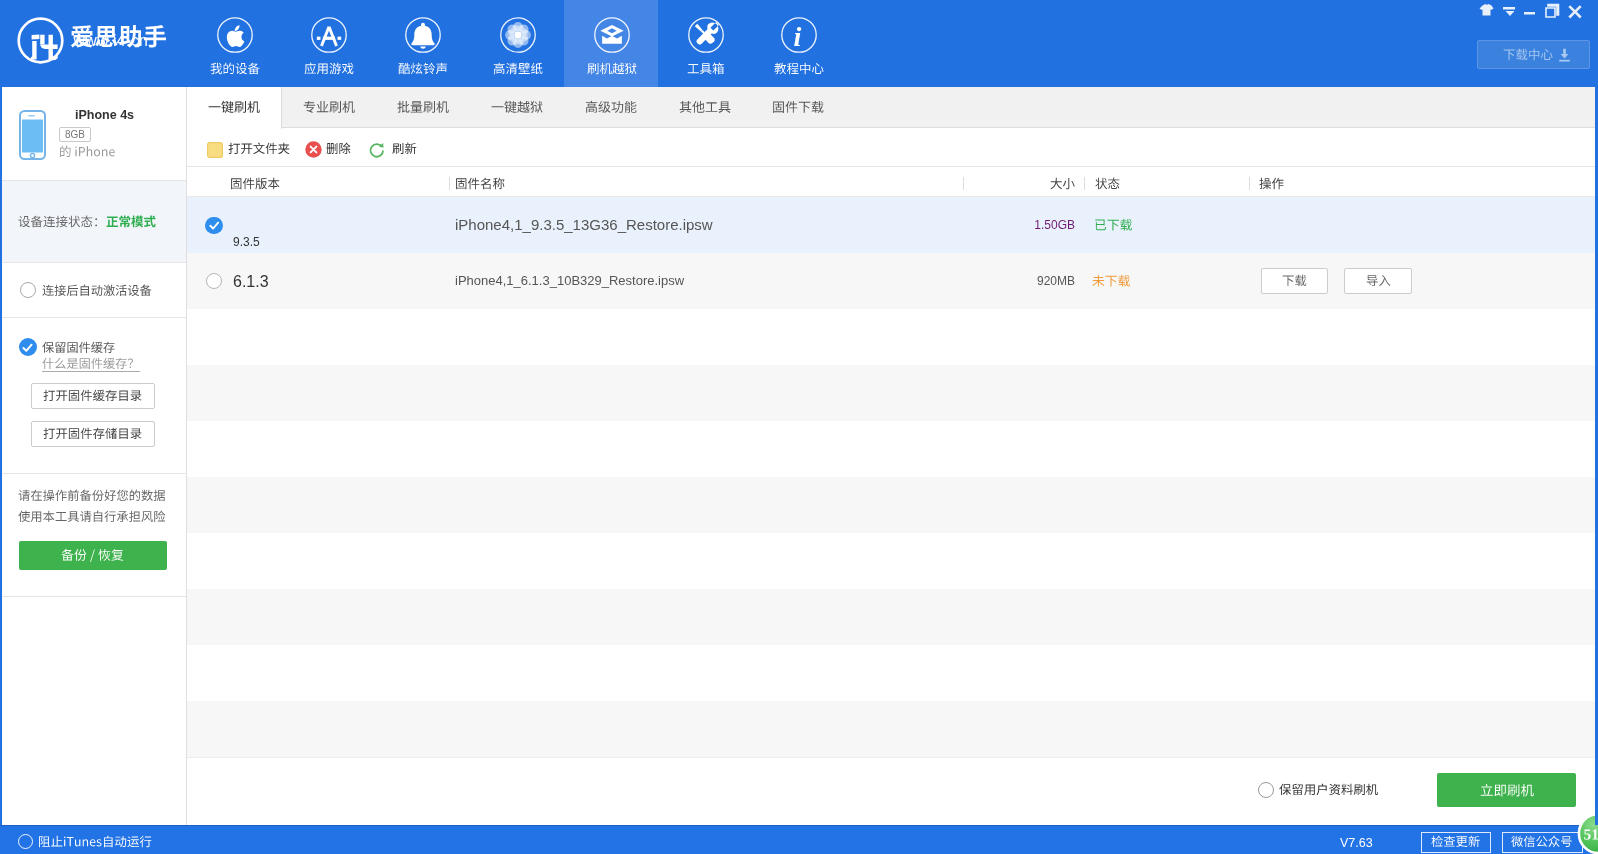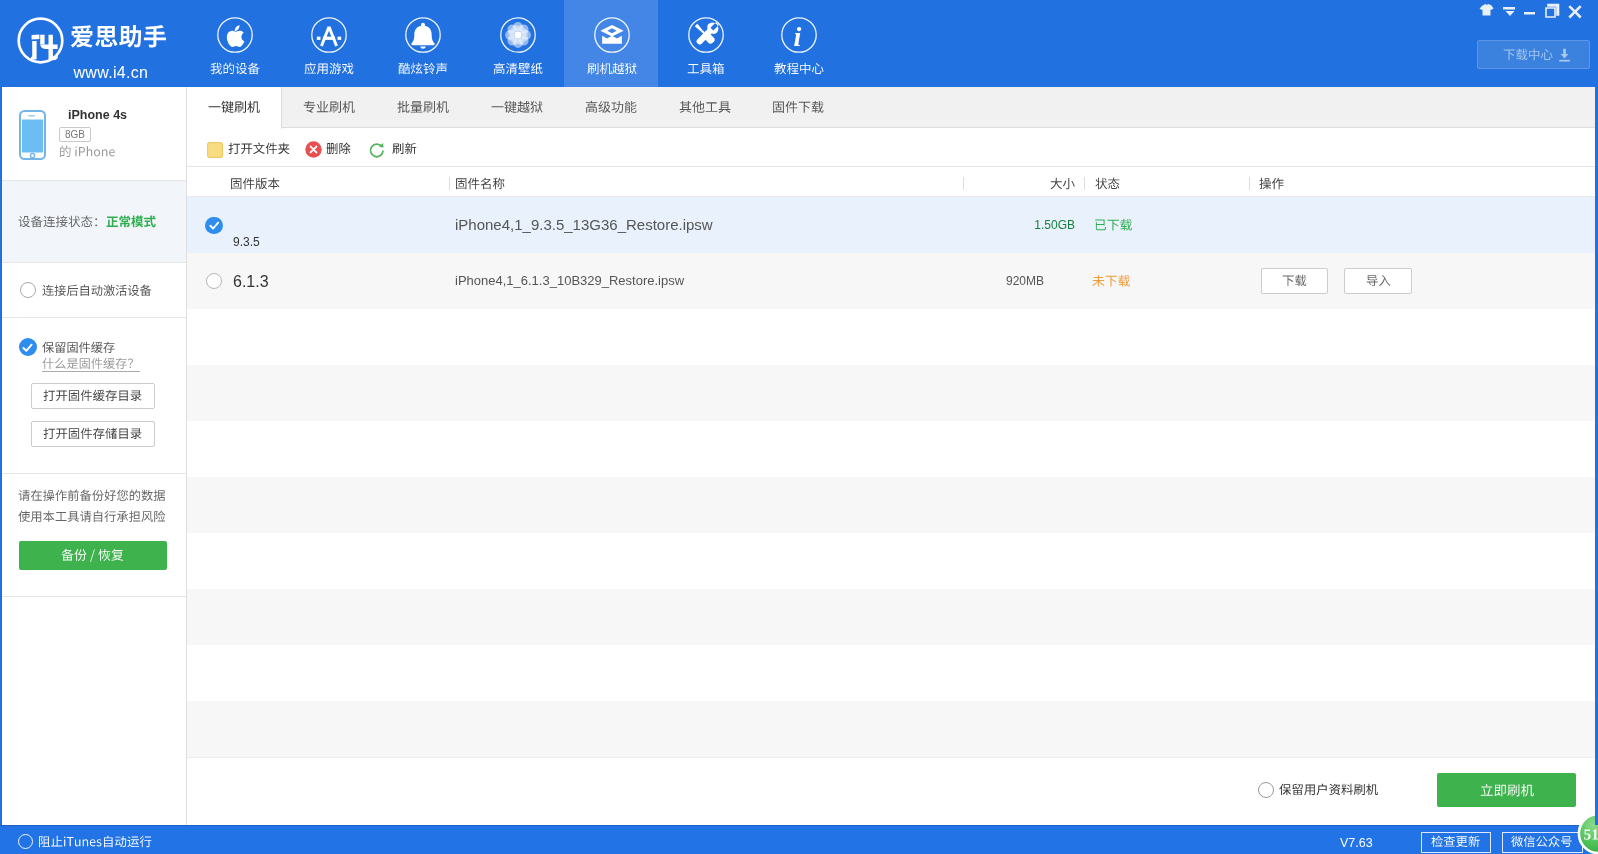--- a/index.html
+++ b/index.html
@@ -15,21 +15,21 @@
 <path d="M15.2 23.9 L19.6 23.9 L19.6 42.2 L13.7 43.1 Q13.0 40.5 15.2 39.3 z"></path>
 <path d="M23.2 17.7 L27.6 17.7 L27.6 27.4 L23.2 27.4 z"></path>
 <path d="M23.2 26.6 Q23.2 31.9 28.3 31.9 L40.6 31.9 L40.6 27.5 L23.2 27.5 z"></path>
 <path d="M31.5 17.7 L35.9 17.7 L35.9 43.1 Q33.5 44.0 31.5 43.1 z"></path>
 <path d="M35.9 43.1 L35.9 39.4 L40.7 38.1 L40.7 41.3 Q38.3 43.6 35.9 43.1 z"></path>
 </g>
 </svg>
 <svg style="position:absolute;left:69.5px;top:20.1px;" width="99.2" height="33.6" viewBox="0 -25.4 99.2 33.6">
     <path fill="#fff" d="M20.3 -20.1C15.6 -19.4 8.4 -19 2.3 -18.8C2.6 -18.3 2.9 -17.3 2.9 -16.6L6.5 -16.7L5 -16.1C5.2 -15.6 5.5 -15 5.7 -14.4H1.6V-9.9H3.7V-7.9H7C5.9 -4.4 3.9 -1.8 0.8 -0.2C1.3 0.3 2.3 1.5 2.6 2C5 0.6 6.8 -1.4 8.1 -3.8C9 -2.9 9.9 -2.1 10.9 -1.4C9.4 -0.9 7.8 -0.6 6.1 -0.4C6.5 0.2 7.2 1.3 7.4 2C9.6 1.6 11.7 1 13.7 0.1C15.8 1 18.3 1.7 21.1 2C21.4 1.3 22.1 0.1 22.6 -0.5C20.4 -0.7 18.3 -1 16.4 -1.6C17.9 -2.7 19.1 -4.1 20 -5.7L18.4 -6.8L18 -6.7H9.4L9.7 -7.9H20.4V-9.9H22.4V-14.4H18.2L19.7 -16.7L17.4 -17.3C18.7 -17.4 19.9 -17.6 21 -17.8ZM10.5 -16.3 11.1 -14.4H8.1C7.9 -15.1 7.6 -16 7.2 -16.7C8.9 -16.8 10.5 -16.8 12.2 -16.9ZM13.7 -14.4C13.4 -15.1 13.1 -16.2 12.7 -17C14.2 -17.1 15.7 -17.2 17.1 -17.3C16.8 -16.4 16.2 -15.3 15.7 -14.4ZM7.8 -11.8 7.6 -10.3H4V-12H20V-10.3H10.3L10.5 -11.5ZM10.8 -4.3H16C15.3 -3.6 14.5 -3.1 13.6 -2.6C12.6 -3.1 11.6 -3.6 10.8 -4.3Z M31.1 -5.6V-1.7C31.1 0.9 31.9 1.7 35 1.7C35.7 1.7 38.4 1.7 39 1.7C41.6 1.7 42.4 0.8 42.7 -2.6C42 -2.8 40.7 -3.2 40.1 -3.7C40 -1.2 39.8 -0.9 38.8 -0.9C38.1 -0.9 35.9 -0.9 35.4 -0.9C34.2 -0.9 34 -1 34 -1.7V-5.6ZM41.8 -5.3C43.1 -3.5 44.3 -1 44.7 0.6L47.5 -0.6C47.1 -2.3 45.7 -4.6 44.4 -6.4ZM27.7 -6.2C27.2 -4.3 26.3 -2.1 25.2 -0.7L27.8 0.8C28.9 -0.8 29.7 -3.3 30.3 -5.3ZM27.6 -19.4V-7.9H35.1L33.4 -6.4C35.2 -5.4 37.2 -4 38.1 -2.9L40.2 -4.9C39.2 -5.9 37.4 -7.1 35.7 -7.9H44.8V-19.4ZM30.3 -12.5H34.8V-10.4H30.3ZM37.6 -12.5H42V-10.4H37.6ZM30.3 -16.9H34.8V-14.9H30.3ZM37.6 -16.9H42V-14.9H37.6Z M49.2 -3.1 49.7 -0.2 60.3 -2.8C59.5 -1.7 58.6 -0.8 57.4 -0C58.1 0.5 59 1.5 59.4 2.2C64.1 -1.1 65.4 -6.1 65.7 -12.5H68.3C68.1 -4.8 67.9 -1.8 67.4 -1.1C67.2 -0.8 66.9 -0.7 66.5 -0.7C66 -0.7 64.9 -0.7 63.7 -0.8C64.2 -0 64.6 1.2 64.6 1.9C65.8 2 67.1 2 67.9 1.9C68.7 1.7 69.3 1.5 69.9 0.6C70.7 -0.5 70.9 -4 71.1 -13.9C71.1 -14.3 71.1 -15.2 71.1 -15.2H65.9C65.9 -16.9 65.9 -18.6 65.9 -20.4H63.1L63 -15.2H59.9V-12.5H63C62.7 -8.8 62.2 -5.6 60.5 -3.1L60.3 -5.4L59.3 -5.2V-19.4H50.9V-3.5ZM53.4 -4V-6.9H56.6V-4.6ZM53.4 -11.9H56.6V-9.4H53.4ZM53.4 -14.4V-16.8H56.6V-14.4Z M73.9 -8V-5.2H83.4V-1.3C83.4 -0.9 83.2 -0.7 82.7 -0.7C82.1 -0.7 80.1 -0.7 78.3 -0.7C78.8 0 79.3 1.3 79.5 2.1C81.9 2.1 83.7 2.1 84.9 1.6C86 1.2 86.4 0.4 86.4 -1.3V-5.2H96V-8H86.4V-10.9H94.5V-13.6H86.4V-16.8C89.1 -17.1 91.6 -17.5 93.8 -18L91.7 -20.4C87.7 -19.4 81.1 -18.8 75.3 -18.5C75.6 -17.9 75.9 -16.7 76 -16C78.4 -16.1 80.9 -16.2 83.4 -16.4V-13.6H75.6V-10.9H83.4V-8Z"></path>
   </svg>
-<div class="abs" style="left:73.5px;top:64px;font-size:16px;color:#fff;letter-spacing:.3px">www.i4.cn</div>
+<div class="abs" style="left:73.5px;top:32px;font-size:16px;color:#fff;letter-spacing:.3px">www.i4.cn</div>
 <svg class="i" style="left:217.0px;top:17px" width="36" height="36" viewBox="0 0 32 32">
     <circle cx="16" cy="16" r="15.3" fill="none" stroke="#fff" stroke-opacity=".92" stroke-width="1.15"></circle>
     <path fill="#fff" d="M17.3 9.2c1-1.2 1.7-2.8 1.5-4.4-1.4.1-3 1-4 2.1-.9 1-1.7 2.7-1.5 4.2 1.6.2 3-.7 4-1.9z M20.9 17.9c0-3 2.5-4.5 2.6-4.6-1.4-2.1-3.6-2.4-4.4-2.4-1.9-.2-3.6 1.1-4.6 1.1-1 0-2.4-1.1-4-1-2 0-3.9 1.2-5 3-2.1 3.7-.5 9.2 1.5 12.2 1 1.5 2.2 3.1 3.8 3 1.5-.1 2.1-1 4-1s2.4 1 4 1c1.7 0 2.7-1.5 3.7-3 1.2-1.7 1.7-3.4 1.7-3.5-.1 0-3.3-1.3-3.3-4.8z" transform="translate(5.2,3.6) scale(0.79)"></path>
   </svg>
 <svg style="position:absolute;left:210.0px;top:60.2px;" width="52.0" height="17.5" viewBox="0 -13.2 52.0 17.5">
     <path fill="#fff" d="M8.8 -9.7C9.5 -9 10.4 -8.1 10.8 -7.5L11.5 -8.1C11.1 -8.7 10.2 -9.6 9.5 -10.2ZM10.4 -5.3C10 -4.5 9.4 -3.8 8.8 -3C8.5 -3.9 8.4 -4.9 8.2 -5.9H11.8V-6.8H8.1C8 -7.9 8 -9.1 8 -10.4H7C7 -9.2 7.1 -8 7.2 -6.8H4.3V-9C5.1 -9.2 5.8 -9.3 6.4 -9.6L5.8 -10.4C4.5 -9.9 2.5 -9.5 0.8 -9.2C0.9 -9 1 -8.7 1.1 -8.4C1.8 -8.5 2.6 -8.7 3.4 -8.8V-6.8H0.7V-5.9H3.4V-3.7L0.5 -3.1L0.8 -2.2L3.4 -2.8V-0.2C3.4 0 3.3 0.1 3.1 0.1C2.9 0.1 2.1 0.1 1.3 0.1C1.5 0.3 1.6 0.8 1.7 1C2.7 1 3.4 1 3.8 0.8C4.2 0.7 4.3 0.4 4.3 -0.2V-3L6.6 -3.5L6.6 -4.4L4.3 -3.9V-5.9H7.3C7.4 -4.5 7.7 -3.3 8 -2.2C7.1 -1.4 6.1 -0.7 5 -0.2C5.2 -0 5.5 0.3 5.6 0.5C6.6 0 7.5 -0.6 8.3 -1.3C8.8 0.2 9.6 1 10.6 1C11.6 1 11.9 0.4 12.1 -1.7C11.8 -1.7 11.5 -2 11.3 -2.2C11.2 -0.6 11.1 0.1 10.7 0.1C10.1 0.1 9.5 -0.7 9.1 -2C9.9 -2.9 10.7 -3.9 11.2 -5Z M19.4 -5.3C20.1 -4.4 20.9 -3.1 21.3 -2.4L22.1 -2.9C21.7 -3.6 20.8 -4.8 20.1 -5.7ZM15.5 -10.5C15.4 -9.9 15.2 -9.1 15 -8.5H13.6V0.7H14.4V-0.3H17.9V-8.5H15.8C16.1 -9 16.3 -9.7 16.5 -10.4ZM14.4 -7.7H17.1V-5H14.4ZM14.4 -1.2V-4.2H17.1V-1.2ZM20 -10.6C19.6 -8.8 18.9 -7.1 18 -6C18.3 -5.9 18.6 -5.6 18.8 -5.5C19.2 -6.1 19.6 -6.8 20 -7.7H23.2C23.1 -2.7 22.9 -0.7 22.5 -0.3C22.3 -0.1 22.2 -0.1 21.9 -0.1C21.6 -0.1 20.9 -0.1 20.1 -0.2C20.2 0.1 20.3 0.5 20.4 0.7C21.1 0.8 21.8 0.8 22.2 0.8C22.7 0.7 23 0.6 23.2 0.2C23.7 -0.4 23.9 -2.3 24.1 -8.1C24.1 -8.2 24.1 -8.5 24.1 -8.5H20.3C20.5 -9.1 20.7 -9.7 20.9 -10.4Z M26.5 -9.7C27.2 -9.1 28 -8.3 28.4 -7.7L29.1 -8.4C28.6 -8.9 27.8 -9.7 27.1 -10.3ZM25.5 -6.6V-5.7H27.3V-1.2C27.3 -0.6 26.9 -0.2 26.7 -0.1C26.9 0.1 27.1 0.5 27.2 0.8C27.4 0.5 27.7 0.2 29.9 -1.4C29.8 -1.6 29.7 -1.9 29.6 -2.2L28.2 -1.2V-6.6ZM31.1 -10.1V-8.7C31.1 -7.7 30.9 -6.7 29.2 -6C29.4 -5.8 29.7 -5.4 29.8 -5.2C31.6 -6.1 32 -7.5 32 -8.6V-9.2H34.2V-7.2C34.2 -6.2 34.4 -5.9 35.3 -5.9C35.4 -5.9 36 -5.9 36.2 -5.9C36.5 -5.9 36.7 -5.9 36.9 -5.9C36.9 -6.1 36.8 -6.5 36.8 -6.7C36.6 -6.7 36.4 -6.7 36.2 -6.7C36 -6.7 35.5 -6.7 35.4 -6.7C35.1 -6.7 35.1 -6.8 35.1 -7.2V-10.1ZM35.1 -4.1C34.6 -3.1 33.9 -2.3 33.1 -1.6C32.3 -2.3 31.6 -3.1 31.2 -4.1ZM29.8 -5V-4.1H30.4L30.3 -4C30.8 -2.9 31.5 -1.9 32.4 -1.1C31.4 -0.5 30.4 -0.1 29.3 0.2C29.4 0.4 29.6 0.8 29.7 1C30.9 0.7 32.1 0.2 33.1 -0.5C34 0.2 35.2 0.7 36.5 1C36.6 0.8 36.8 0.4 37 0.2C35.8 -0.1 34.8 -0.5 33.9 -1.1C34.9 -2 35.8 -3.2 36.3 -4.8L35.7 -5L35.5 -5Z M46.1 -8.6C45.5 -8 44.6 -7.4 43.7 -6.9C42.9 -7.4 42.1 -7.9 41.6 -8.5L41.8 -8.6ZM42.1 -10.5C41.5 -9.5 40.3 -8.2 38.5 -7.4C38.7 -7.2 39 -6.9 39.1 -6.7C39.8 -7 40.4 -7.4 41 -7.9C41.5 -7.4 42.1 -6.9 42.8 -6.5C41.2 -5.9 39.5 -5.4 37.9 -5.2C38 -5 38.2 -4.6 38.3 -4.3C40.1 -4.6 42 -5.1 43.7 -6C45.3 -5.2 47.1 -4.7 49.1 -4.5C49.2 -4.7 49.5 -5.1 49.7 -5.3C47.9 -5.5 46.2 -5.9 44.7 -6.5C45.9 -7.2 46.9 -8.1 47.6 -9.1L47 -9.5L46.8 -9.4H42.5C42.7 -9.7 42.9 -10 43.1 -10.3ZM40.6 -1.6H43.2V-0.2H40.6ZM40.6 -2.4V-3.6H43.2V-2.4ZM46.8 -1.6V-0.2H44.2V-1.6ZM46.8 -2.4H44.2V-3.6H46.8ZM39.6 -4.5V1H40.6V0.6H46.8V1H47.8V-4.5Z"></path>
   </svg>
 <svg class="i" style="left:311.0px;top:17px" width="36" height="36" viewBox="0 0 32 32">
     <circle cx="16" cy="16" r="15.3" fill="none" stroke="#fff" stroke-opacity=".92" stroke-width="1.15"></circle>
     <g stroke="#fff" stroke-width="2.6" fill="none">
@@ -122,21 +122,21 @@
       <path d="M2.5 14.5 h12 v2 h-12z"></path>
     </g>
   </svg>
 <div class="abs" style="left:0;top:87px;width:187px;height:739px;background:#fff;border-right:1px solid #DFDFDF"></div>
 <svg class="i" style="left:19px;top:110px" width="27" height="50" viewBox="0 0 27 50">
 <rect x="1" y="1" width="25" height="48" rx="4.5" fill="#fff" stroke="#74B4E8" stroke-width="2"></rect>
 <rect x="3" y="9.5" width="21" height="33" fill="#6CBDF4"></rect>
 <rect x="9" y="5" width="7" height="1.6" rx="0.8" fill="#9CCDF0"></rect>
 <circle cx="13.5" cy="45.6" r="2.1" fill="none" stroke="#74B4E8" stroke-width="1.4"></circle>
 </svg>
-<div class="abs" style="left:68px;top:108px;font-size:12.5px;font-weight:bold;color:#333">iPhone 4s</div>
+<div class="abs" style="left:75px;top:108px;font-size:12.5px;font-weight:bold;color:#333">iPhone 4s</div>
 <div class="abs" style="left:59px;top:127px;width:32px;height:15px;border:1px solid #C9C9C9;border-radius:2px;font-size:10px;color:#777;text-align:center;line-height:14px">8GB</div>
 <svg style="position:absolute;left:58.5px;top:143.2px;" width="58.4" height="17.5" viewBox="0 -13.2 58.4 17.5">
     <path fill="#999" d="M6.9 -5.3C7.6 -4.4 8.4 -3.1 8.8 -2.4L9.6 -2.9C9.2 -3.6 8.3 -4.8 7.6 -5.7ZM3 -10.5C2.9 -9.9 2.7 -9.1 2.5 -8.5H1.1V0.7H2V-0.3H5.4V-8.5H3.4C3.6 -9 3.8 -9.7 4 -10.4ZM2 -7.7H4.6V-5H2ZM2 -1.2V-4.2H4.6V-1.2ZM7.5 -10.6C7.1 -8.8 6.4 -7.1 5.5 -6C5.8 -5.9 6.2 -5.6 6.3 -5.5C6.8 -6.1 7.2 -6.8 7.5 -7.7H10.7C10.6 -2.7 10.4 -0.7 10 -0.3C9.8 -0.1 9.7 -0.1 9.4 -0.1C9.1 -0.1 8.4 -0.1 7.6 -0.2C7.7 0.1 7.8 0.5 7.9 0.7C8.6 0.8 9.3 0.8 9.7 0.8C10.2 0.7 10.5 0.6 10.7 0.2C11.2 -0.4 11.4 -2.3 11.6 -8.1C11.6 -8.2 11.6 -8.5 11.6 -8.5H7.8C8 -9.1 8.2 -9.7 8.4 -10.4Z M16.4 0H17.6V-6.8H16.4ZM17 -8.2C17.5 -8.2 17.8 -8.5 17.8 -9C17.8 -9.4 17.5 -9.7 17 -9.7C16.6 -9.7 16.3 -9.4 16.3 -9C16.3 -8.5 16.6 -8.2 17 -8.2Z M20 0H21.2V-3.7H22.7C24.7 -3.7 26 -4.5 26 -6.5C26 -8.5 24.7 -9.2 22.6 -9.2H20ZM21.2 -4.6V-8.2H22.5C24.1 -8.2 24.9 -7.8 24.9 -6.5C24.9 -5.2 24.1 -4.6 22.5 -4.6Z M27.8 0H29V-4.9C29.6 -5.6 30.1 -6 30.8 -6C31.7 -6 32.1 -5.4 32.1 -4.2V0H33.2V-4.3C33.2 -6 32.6 -7 31.2 -7C30.2 -7 29.5 -6.5 28.9 -5.8L29 -7.2V-10H27.8Z M38 0.2C39.7 0.2 41.2 -1.1 41.2 -3.4C41.2 -5.7 39.7 -7 38 -7C36.4 -7 34.9 -5.7 34.9 -3.4C34.9 -1.1 36.4 0.2 38 0.2ZM38 -0.8C36.9 -0.8 36.1 -1.8 36.1 -3.4C36.1 -5 36.9 -6 38 -6C39.2 -6 40 -5 40 -3.4C40 -1.8 39.2 -0.8 38 -0.8Z M43 0H44.1V-4.9C44.8 -5.6 45.3 -6 46 -6C46.9 -6 47.2 -5.4 47.2 -4.2V0H48.4V-4.3C48.4 -6 47.7 -7 46.3 -7C45.4 -7 44.7 -6.5 44 -5.8H44L43.9 -6.8H43Z M53.3 0.2C54.2 0.2 55 -0.1 55.6 -0.5L55.2 -1.3C54.6 -1 54.1 -0.8 53.5 -0.8C52.2 -0.8 51.3 -1.7 51.2 -3.1H55.8C55.8 -3.3 55.8 -3.5 55.8 -3.8C55.8 -5.7 54.9 -7 53.1 -7C51.6 -7 50.1 -5.6 50.1 -3.4C50.1 -1.2 51.5 0.2 53.3 0.2ZM51.2 -3.9C51.3 -5.3 52.2 -6.1 53.1 -6.1C54.2 -6.1 54.8 -5.3 54.8 -3.9Z"></path>
   </svg>
 <div class="abs" style="left:0;top:180px;width:186px;height:83px;background:#F2F6FA;border-top:1px solid #E6E6E6;border-bottom:1px solid #E6E6E6"></div>
 <svg style="position:absolute;left:18.0px;top:213.2px;" width="89.5" height="17.5" viewBox="0 -13.2 89.5 17.5">
     <path fill="#666" d="M1.5 -9.7C2.2 -9.1 3 -8.3 3.4 -7.7L4 -8.4C3.7 -8.9 2.8 -9.7 2.1 -10.3ZM0.5 -6.6V-5.7H2.3V-1.2C2.3 -0.6 1.9 -0.2 1.7 -0.1C1.9 0.1 2.1 0.5 2.2 0.8C2.4 0.5 2.7 0.2 4.9 -1.4C4.8 -1.6 4.7 -1.9 4.6 -2.2L3.2 -1.2V-6.6ZM6.1 -10.1V-8.7C6.1 -7.7 5.9 -6.7 4.2 -6C4.4 -5.8 4.7 -5.4 4.8 -5.2C6.6 -6.1 7 -7.5 7 -8.6V-9.2H9.2V-7.2C9.2 -6.2 9.4 -5.9 10.3 -5.9C10.4 -5.9 11 -5.9 11.2 -5.9C11.5 -5.9 11.7 -5.9 11.9 -5.9C11.9 -6.1 11.8 -6.5 11.8 -6.7C11.7 -6.7 11.4 -6.7 11.2 -6.7C11.1 -6.7 10.5 -6.7 10.4 -6.7C10.2 -6.7 10.1 -6.8 10.1 -7.2V-10.1ZM10.1 -4.1C9.6 -3.1 8.9 -2.3 8.1 -1.6C7.3 -2.3 6.6 -3.1 6.2 -4.1ZM4.8 -5V-4.1H5.5L5.3 -4C5.8 -2.9 6.5 -1.9 7.4 -1.1C6.4 -0.5 5.4 -0.1 4.3 0.2C4.4 0.4 4.6 0.8 4.7 1C5.9 0.7 7.1 0.2 8.1 -0.5C9 0.2 10.2 0.7 11.5 1C11.6 0.8 11.8 0.4 12 0.2C10.8 -0.1 9.8 -0.5 8.8 -1.1C9.9 -2 10.8 -3.2 11.3 -4.8L10.7 -5L10.5 -5Z M21.1 -8.6C20.5 -8 19.6 -7.4 18.7 -6.9C17.9 -7.4 17.1 -7.9 16.6 -8.5L16.8 -8.6ZM17.1 -10.5C16.5 -9.5 15.3 -8.2 13.4 -7.4C13.7 -7.2 13.9 -6.9 14.1 -6.7C14.8 -7 15.4 -7.4 15.9 -7.9C16.5 -7.4 17.1 -6.9 17.8 -6.5C16.2 -5.9 14.5 -5.4 12.9 -5.2C13 -5 13.2 -4.6 13.3 -4.3C15.1 -4.6 17 -5.1 18.7 -6C20.3 -5.2 22.1 -4.7 24.1 -4.5C24.2 -4.7 24.5 -5.1 24.7 -5.3C22.9 -5.5 21.2 -5.9 19.7 -6.5C20.9 -7.2 21.9 -8.1 22.6 -9.1L22 -9.5L21.8 -9.4H17.5C17.7 -9.7 17.9 -10 18.1 -10.3ZM15.6 -1.6H18.2V-0.2H15.6ZM15.6 -2.4V-3.6H18.2V-2.4ZM21.8 -1.6V-0.2H19.2V-1.6ZM21.8 -2.4H19.2V-3.6H21.8ZM14.6 -4.5V1H15.6V0.6H21.8V1H22.8V-4.5Z M26 -9.9C26.7 -9.2 27.4 -8.2 27.8 -7.6L28.6 -8.1C28.2 -8.7 27.4 -9.7 26.8 -10.4ZM28.1 -6.3H25.6V-5.4H27.2V-1.5C26.7 -1.2 26 -0.7 25.4 0.1L26.1 1C26.6 0.2 27.2 -0.7 27.6 -0.7C27.9 -0.7 28.3 -0.2 28.8 0.2C29.7 0.7 30.8 0.9 32.4 0.9C33.7 0.9 36 0.8 36.9 0.7C36.9 0.4 37 -0.1 37.2 -0.3C35.9 -0.2 34 -0.1 32.5 -0.1C31 -0.1 29.9 -0.2 29.1 -0.7C28.6 -1 28.3 -1.2 28.1 -1.4ZM29.7 -5.1C29.8 -5.2 30.2 -5.3 30.9 -5.3H32.8V-3.6H28.9V-2.7H32.8V-0.4H33.7V-2.7H36.8V-3.6H33.7V-5.3H36.2L36.2 -6.2H33.7V-7.7H32.8V-6.2H30.7C31.1 -6.8 31.5 -7.6 31.8 -8.4H36.5V-9.2H32.1L32.5 -10.2L31.6 -10.5C31.4 -10.1 31.3 -9.6 31.1 -9.2H29.1V-8.4H30.8C30.5 -7.7 30.2 -7.1 30.1 -6.8C29.8 -6.4 29.6 -6.1 29.4 -6C29.5 -5.8 29.7 -5.3 29.7 -5.1Z M43.2 -7.9C43.6 -7.4 43.9 -6.7 44.1 -6.3L44.9 -6.7C44.7 -7.1 44.3 -7.7 43.9 -8.2ZM39.5 -10.5V-8H38V-7.1H39.5V-4.3C38.9 -4.2 38.3 -4 37.9 -3.9L38.1 -2.9L39.5 -3.4V-0.1C39.5 0.1 39.4 0.1 39.3 0.1C39.1 0.1 38.7 0.1 38.2 0.1C38.3 0.3 38.5 0.7 38.5 1C39.2 1 39.7 0.9 40 0.8C40.2 0.6 40.4 0.4 40.4 -0.1V-3.7L41.6 -4.1L41.5 -5L40.4 -4.6V-7.1H41.6V-8H40.4V-10.5ZM44.6 -10.3C44.8 -9.9 45 -9.6 45.2 -9.2H42.3V-8.4H49.1V-9.2H46.2C46 -9.6 45.7 -10 45.5 -10.4ZM47.1 -8.2C46.9 -7.6 46.4 -6.8 46 -6.3H41.9V-5.5H49.4V-6.3H47C47.3 -6.8 47.7 -7.4 48 -8ZM47.1 -3.3C46.8 -2.5 46.4 -1.9 45.9 -1.4C45.2 -1.6 44.5 -1.9 43.8 -2.1C44 -2.5 44.3 -2.9 44.5 -3.3ZM42.5 -1.7C43.3 -1.5 44.2 -1.1 45.1 -0.8C44.2 -0.3 43 0 41.5 0.2C41.7 0.4 41.8 0.7 41.9 1C43.7 0.7 45 0.3 46 -0.4C47 0.1 48 0.6 48.6 1L49.2 0.3C48.6 -0.1 47.7 -0.6 46.8 -1C47.4 -1.6 47.8 -2.3 48 -3.3H49.5V-4.1H45C45.2 -4.5 45.4 -4.9 45.6 -5.2L44.7 -5.4C44.5 -5 44.3 -4.5 44 -4.1H41.7V-3.3H43.6C43.2 -2.7 42.8 -2.1 42.5 -1.7Z M59.3 -9.7C59.8 -9 60.5 -8 60.8 -7.5L61.5 -7.9C61.2 -8.5 60.5 -9.4 60 -10.1ZM50.6 -8.4C51.2 -7.7 51.9 -6.7 52.2 -6.1L53 -6.6C52.6 -7.2 51.9 -8.2 51.3 -8.9ZM57.4 -10.5V-7.6L57.4 -6.8H54.5V-5.9H57.3C57.1 -3.8 56.4 -1.5 54.1 0.4C54.3 0.5 54.7 0.8 54.9 1C56.7 -0.6 57.6 -2.5 58 -4.3C58.7 -2 59.8 -0.1 61.5 1C61.6 0.7 61.9 0.4 62.2 0.2C60.2 -0.9 59 -3.2 58.4 -5.9H61.9V-6.8H58.3L58.3 -7.6V-10.5ZM50.4 -2.4 51 -1.6C51.6 -2.2 52.4 -2.9 53.1 -3.6V1H54V-10.5H53.1V-4.8C52.1 -3.9 51.1 -3 50.4 -2.4Z M67.3 -5.1C68 -4.7 68.9 -4 69.3 -3.6L70.1 -4.1C69.7 -4.6 68.8 -5.2 68 -5.6ZM65.9 -3V-0.6C65.9 0.5 66.2 0.7 67.7 0.7C68 0.7 70.3 0.7 70.6 0.7C71.8 0.7 72.1 0.3 72.2 -1.2C72 -1.3 71.6 -1.4 71.4 -1.6C71.3 -0.3 71.2 -0.1 70.6 -0.1C70 -0.1 68.1 -0.1 67.8 -0.1C66.9 -0.1 66.8 -0.2 66.8 -0.6V-3ZM67.6 -3.3C68.3 -2.7 69.2 -1.7 69.6 -1.1L70.4 -1.6C70 -2.2 69.1 -3.1 68.3 -3.7ZM71.9 -2.9C72.5 -1.9 73.1 -0.5 73.3 0.4L74.2 0.1C74 -0.8 73.3 -2.2 72.7 -3.2ZM64.4 -3C64.2 -2 63.8 -0.7 63.2 0.1L64 0.5C64.6 -0.4 65 -1.7 65.3 -2.7ZM68.3 -10.6C68.3 -9.9 68.2 -9.3 68 -8.7H63.2V-7.9H67.8C67.2 -6.2 66 -4.9 63.1 -4.2C63.3 -4 63.5 -3.6 63.6 -3.4C66.8 -4.2 68.2 -5.9 68.8 -7.9C69.7 -5.6 71.4 -4.1 73.8 -3.4C74 -3.7 74.2 -4.1 74.5 -4.3C72.2 -4.8 70.6 -6.1 69.8 -7.9H74.3V-8.7H69C69.2 -9.3 69.2 -9.9 69.3 -10.6Z M78.1 -6.1C78.6 -6.1 79.1 -6.4 79.1 -7C79.1 -7.6 78.6 -8 78.1 -8C77.6 -8 77.2 -7.6 77.2 -7C77.2 -6.4 77.6 -6.1 78.1 -6.1ZM78.1 0.1C78.6 0.1 79.1 -0.3 79.1 -0.9C79.1 -1.5 78.6 -1.8 78.1 -1.8C77.6 -1.8 77.2 -1.5 77.2 -0.9C77.2 -0.3 77.6 0.1 78.1 0.1Z"></path>
   </svg>
 <svg style="position:absolute;left:106.0px;top:213.2px;" width="52.0" height="17.5" viewBox="0 -13.2 52.0 17.5">
     <path fill="#2FAE50" d="M2.1 -6.4V-0.8H0.6V0.7H12V-0.8H7.4V-4.1H11V-5.6H7.4V-8.3H11.6V-9.8H1V-8.3H5.8V-0.8H3.7V-6.4Z M16.9 -6H20.6V-5.2H16.9ZM14.2 -3.4V0.6H15.7V-2H18.1V1.1H19.7V-2H21.9V-0.8C21.9 -0.7 21.9 -0.6 21.7 -0.6C21.5 -0.6 20.8 -0.6 20.3 -0.7C20.5 -0.3 20.7 0.3 20.8 0.7C21.6 0.7 22.3 0.7 22.8 0.5C23.3 0.3 23.5 -0.1 23.5 -0.8V-3.4H19.7V-4.1H22.1V-7H15.4V-4.1H18.1V-3.4ZM21.7 -10.5C21.5 -10.1 21.1 -9.5 20.8 -9.2L21.5 -8.9H19.5V-10.6H18V-8.9H16L16.6 -9.2C16.5 -9.6 16.1 -10.2 15.8 -10.6L14.4 -10C14.6 -9.7 14.9 -9.3 15.1 -8.9H13.4V-5.9H14.8V-7.6H22.7V-5.9H24.2V-8.9H22.3C22.6 -9.2 23 -9.6 23.3 -10.1Z M31.4 -5.1H34.8V-4.5H31.4ZM31.4 -6.6H34.8V-6H31.4ZM34 -10.6V-9.8H32.5V-10.6H31.1V-9.8H29.7V-8.5H31.1V-7.8H32.5V-8.5H34V-7.8H35.5V-8.5H36.9V-9.8H35.5V-10.6ZM30 -7.6V-3.5H32.4C32.4 -3.2 32.4 -3 32.3 -2.7H29.4V-1.5H31.8C31.4 -0.9 30.5 -0.4 29 -0.1C29.2 0.2 29.6 0.8 29.7 1.1C31.8 0.6 32.8 -0.2 33.3 -1.2C34 -0.1 34.9 0.7 36.3 1.1C36.5 0.7 36.9 0.2 37.2 -0.1C36.1 -0.4 35.3 -0.8 34.7 -1.5H36.9V-2.7H33.8L33.9 -3.5H36.3V-7.6ZM26.9 -10.6V-8.3H25.5V-6.9H26.9V-6.6C26.5 -5.2 25.9 -3.6 25.2 -2.7C25.5 -2.2 25.8 -1.6 25.9 -1.1C26.3 -1.7 26.6 -2.4 26.9 -3.2V1.1H28.3V-4.6C28.6 -4 28.8 -3.5 28.9 -3.1L29.8 -4.2C29.6 -4.5 28.7 -6 28.3 -6.5V-6.9H29.4V-8.3H28.3V-10.6Z M44.3 -10.6C44.3 -9.9 44.3 -9.2 44.3 -8.5H38.1V-7H44.4C44.7 -2.6 45.6 1.1 47.8 1.1C49 1.1 49.5 0.6 49.7 -1.8C49.3 -2 48.7 -2.4 48.4 -2.7C48.3 -1.1 48.2 -0.5 47.9 -0.5C47 -0.5 46.2 -3.4 46 -7H49.4V-8.5H48.2L49.1 -9.2C48.7 -9.7 48 -10.2 47.4 -10.6L46.4 -9.8C46.9 -9.4 47.5 -8.9 47.9 -8.5H45.9C45.9 -9.2 45.9 -9.9 45.9 -10.6ZM38.1 -0.7 38.5 0.8C40.2 0.4 42.4 -0 44.5 -0.5L44.4 -1.8L42 -1.4V-4.2H44V-5.6H38.6V-4.2H40.5V-1.1C39.6 -1 38.8 -0.8 38.1 -0.7Z"></path>
@@ -246,28 +246,28 @@
 <div class="abs" style="left:187px;top:477px;width:1411px;height:56px;background:#F7F7F7"></div>
 <div class="abs" style="left:187px;top:589px;width:1411px;height:56px;background:#F7F7F7"></div>
 <div class="abs" style="left:187px;top:701px;width:1411px;height:56px;background:#F7F7F7"></div>
 <div class="abs" style="left:187px;top:757px;width:1411px;height:1px;background:#ECECEC"></div>
 <div class="abs" style="left:205px;top:216.5px;width:17.5px;height:17.5px;background:#2E8DED;border-radius:50%"></div>
 <svg class="i" style="left:208.6px;top:221px" width="10.5" height="9.5" viewBox="0 0 11 10">
     <path d="M1.4 5 L4.3 7.9 L9.6 1.7" fill="none" stroke="#fff" stroke-width="2" stroke-linecap="round" stroke-linejoin="round"></path>
   </svg>
 <div class="abs" style="left:233px;top:235px;font-size:12px;color:#333;line-height:15px">9.3.5</div>
 <div class="abs" style="left:455px;top:217px;font-size:15px;color:#555;line-height:16px">iPhone4,1_9.3.5_13G36_Restore.ipsw</div>
-<div class="abs" style="left:975px;top:217.5px;width:100px;font-size:12px;color:#15803d;text-align:right;line-height:15px">1.50GB</div>
+<div class="abs" style="left:975px;top:217.5px;width:100px;font-size:12px;color:#701a75;text-align:right;line-height:15px">1.50GB</div>
 <svg style="position:absolute;left:1094.0px;top:215.5px;" width="40.4" height="17.9" viewBox="0 -13.6 40.4 17.9">
     <path fill="#2FAE50" d="M1.2 -10V-9H9.6V-5.6H2.8V-7.7H1.9V-1.3C1.9 0.3 2.5 0.7 4.6 0.7C5.1 0.7 8.9 0.7 9.4 0.7C11.5 0.7 11.9 -0 12.2 -2.4C11.9 -2.4 11.5 -2.6 11.2 -2.8C11 -0.7 10.8 -0.3 9.4 -0.3C8.6 -0.3 5.2 -0.3 4.5 -0.3C3.1 -0.3 2.8 -0.5 2.8 -1.3V-4.7H9.6V-4H10.6V-10Z M13.5 -9.8V-8.8H18.4V1H19.5V-5.8C20.9 -5 22.6 -3.9 23.5 -3.2L24.2 -4.1C23.2 -4.9 21.2 -6 19.6 -6.7L19.5 -6.5V-8.8H24.9V-9.8Z M35 -10C35.6 -9.5 36.3 -8.8 36.6 -8.4L37.3 -8.9C37 -9.3 36.3 -10 35.7 -10.5ZM36.3 -6.4C36 -5.2 35.5 -4 34.9 -3C34.7 -4.1 34.5 -5.5 34.4 -7.1H37.8V-7.9H34.4C34.3 -8.8 34.3 -9.7 34.3 -10.7H33.4C33.4 -9.8 33.4 -8.8 33.5 -7.9H30.3V-9H32.6V-9.7H30.3V-10.8H29.4V-9.7H26.9V-9H29.4V-7.9H26.3V-7.1H33.5C33.6 -5 33.9 -3.2 34.3 -1.9C33.6 -1 32.9 -0.2 32.1 0.4C32.3 0.6 32.6 0.8 32.8 1C33.4 0.5 34.1 -0.1 34.6 -0.8C35.1 0.3 35.7 0.9 36.6 0.9C37.5 0.9 37.8 0.3 37.9 -1.6C37.7 -1.7 37.4 -1.9 37.2 -2.1C37.1 -0.6 37 -0 36.6 -0C36.1 -0 35.6 -0.6 35.3 -1.7C36.1 -3.1 36.7 -4.6 37.2 -6.2ZM26.4 -1.2 26.5 -0.3 29.9 -0.6V1H30.8V-0.7L33.1 -1V-1.8L30.8 -1.5V-2.7H32.8V-3.6H30.8V-4.6H29.9V-3.6H28.1C28.4 -4 28.6 -4.5 28.9 -5H33.1V-5.8H29.3C29.4 -6.1 29.6 -6.5 29.7 -6.8L28.8 -7.1C28.6 -6.6 28.5 -6.2 28.3 -5.8H26.5V-5H27.9C27.7 -4.6 27.5 -4.2 27.4 -4.1C27.2 -3.7 27 -3.5 26.9 -3.4C27 -3.2 27.1 -2.8 27.1 -2.6C27.3 -2.7 27.6 -2.7 28.2 -2.7H29.9V-1.5Z"></path>
   </svg>
 <div class="abs" style="left:205.5px;top:272.5px;width:16.5px;height:16.5px;border:1.5px solid #B5B5B5;border-radius:50%;background:#fff"></div>
 <div class="abs" style="left:233px;top:273.5px;font-size:16px;color:#333;line-height:15px">6.1.3</div>
 <div class="abs" style="left:455px;top:273px;font-size:13px;color:#555;line-height:16px">iPhone4,1_6.1.3_10B329_Restore.ipsw</div>
-<div class="abs" style="left:975px;top:273.5px;width:100px;font-size:12px;color:#555;text-align:center;line-height:15px">920MB</div>
+<div class="abs" style="left:975px;top:273.5px;width:100px;font-size:12px;color:#555;text-align:right;line-height:15px">920MB</div>
 <svg style="position:absolute;left:1092.0px;top:271.5px;" width="40.4" height="17.9" viewBox="0 -13.6 40.4 17.9">
     <path fill="#F09A38" d="M5.9 -10.7V-8.7H1.7V-7.7H5.9V-5.5H0.8V-4.5H5.3C4.2 -2.9 2.2 -1.3 0.4 -0.5C0.7 -0.3 1 0.1 1.1 0.3C2.8 -0.6 4.6 -2.1 5.9 -3.8V1H6.9V-3.8C8.1 -2.1 10 -0.5 11.7 0.3C11.8 0.1 12.1 -0.3 12.4 -0.5C10.6 -1.3 8.6 -2.9 7.4 -4.5H12.1V-5.5H6.9V-7.7H11.2V-8.7H6.9V-10.7Z M13.5 -9.8V-8.8H18.4V1H19.5V-5.8C20.9 -5 22.6 -3.9 23.5 -3.2L24.2 -4.1C23.2 -4.9 21.2 -6 19.6 -6.7L19.5 -6.5V-8.8H24.9V-9.8Z M35 -10C35.6 -9.5 36.3 -8.8 36.6 -8.4L37.3 -8.9C37 -9.3 36.3 -10 35.7 -10.5ZM36.3 -6.4C36 -5.2 35.5 -4 34.9 -3C34.7 -4.1 34.5 -5.5 34.4 -7.1H37.8V-7.9H34.4C34.3 -8.8 34.3 -9.7 34.3 -10.7H33.4C33.4 -9.8 33.4 -8.8 33.5 -7.9H30.3V-9H32.6V-9.7H30.3V-10.8H29.4V-9.7H26.9V-9H29.4V-7.9H26.3V-7.1H33.5C33.6 -5 33.9 -3.2 34.3 -1.9C33.6 -1 32.9 -0.2 32.1 0.4C32.3 0.6 32.6 0.8 32.8 1C33.4 0.5 34.1 -0.1 34.6 -0.8C35.1 0.3 35.7 0.9 36.6 0.9C37.5 0.9 37.8 0.3 37.9 -1.6C37.7 -1.7 37.4 -1.9 37.2 -2.1C37.1 -0.6 37 -0 36.6 -0C36.1 -0 35.6 -0.6 35.3 -1.7C36.1 -3.1 36.7 -4.6 37.2 -6.2ZM26.4 -1.2 26.5 -0.3 29.9 -0.6V1H30.8V-0.7L33.1 -1V-1.8L30.8 -1.5V-2.7H32.8V-3.6H30.8V-4.6H29.9V-3.6H28.1C28.4 -4 28.6 -4.5 28.9 -5H33.1V-5.8H29.3C29.4 -6.1 29.6 -6.5 29.7 -6.8L28.8 -7.1C28.6 -6.6 28.5 -6.2 28.3 -5.8H26.5V-5H27.9C27.7 -4.6 27.5 -4.2 27.4 -4.1C27.2 -3.7 27 -3.5 26.9 -3.4C27 -3.2 27.1 -2.8 27.1 -2.6C27.3 -2.7 27.6 -2.7 28.2 -2.7H29.9V-1.5Z"></path>
   </svg>
 <div class="abs" style="left:1260.5px;top:268px;width:67px;height:26px;background:#fff;border:1px solid #CCC;border-radius:2px"></div>
 <svg style="position:absolute;left:1281.6px;top:272.3px;" width="26.8" height="17.4" viewBox="0 -13.1 26.8 17.4">
     <path fill="#666" d="M0.7 -9.5V-8.6H5.5V1H6.4V-5.6C7.9 -4.8 9.5 -3.8 10.4 -3.1L11.1 -3.9C10.1 -4.7 8.1 -5.8 6.6 -6.5L6.4 -6.3V-8.6H11.7V-9.5Z M21.5 -9.7C22.1 -9.2 22.8 -8.6 23 -8.1L23.7 -8.6C23.4 -9.1 22.8 -9.7 22.2 -10.2ZM22.8 -6.2C22.5 -5 22 -3.9 21.4 -2.9C21.2 -4 21 -5.3 20.9 -6.9H24.2V-7.6H20.9C20.9 -8.5 20.9 -9.4 20.9 -10.4H20C20 -9.4 20 -8.5 20 -7.6H17V-8.7H19.2V-9.4H17V-10.4H16.1V-9.4H13.7V-8.7H16.1V-7.6H13.1V-6.9H20.1C20.2 -4.9 20.4 -3.1 20.8 -1.8C20.2 -0.9 19.5 -0.2 18.7 0.4C18.9 0.5 19.2 0.8 19.3 1C20 0.5 20.6 -0.1 21.1 -0.8C21.6 0.3 22.2 0.9 23 0.9C23.9 0.9 24.2 0.3 24.3 -1.5C24.1 -1.6 23.8 -1.8 23.6 -2C23.5 -0.6 23.4 -0 23.1 -0C22.6 -0 22.1 -0.6 21.8 -1.7C22.6 -3 23.2 -4.4 23.6 -6ZM13.2 -1.1 13.3 -0.3 16.5 -0.6V0.9H17.4V-0.7L19.7 -0.9V-1.7L17.4 -1.5V-2.7H19.4V-3.5H17.4V-4.5H16.5V-3.5H14.8C15.1 -3.9 15.3 -4.3 15.6 -4.8H19.6V-5.6H16C16.1 -5.9 16.3 -6.3 16.4 -6.6L15.5 -6.8C15.3 -6.4 15.2 -6 15 -5.6H13.3V-4.8H14.7C14.5 -4.4 14.3 -4.1 14.2 -4C14 -3.6 13.8 -3.4 13.6 -3.3C13.7 -3.1 13.9 -2.7 13.9 -2.5C14 -2.6 14.4 -2.7 14.9 -2.7H16.5V-1.4Z"></path>
   </svg>
 <div class="abs" style="left:1344px;top:268px;width:68px;height:26px;background:#fff;border:1px solid #CCC;border-radius:2px"></div>
 <svg style="position:absolute;left:1365.6px;top:272.3px;" width="26.8" height="17.4" viewBox="0 -13.1 26.8 17.4">
     <path fill="#666" d="M2.6 -2.3C3.4 -1.6 4.3 -0.7 4.6 -0L5.3 -0.6C4.9 -1.2 4.1 -2.1 3.3 -2.7H8V-0.1C8 0 8 0.1 7.7 0.1C7.5 0.1 6.6 0.1 5.7 0.1C5.8 0.3 6 0.7 6 0.9C7.2 0.9 7.9 0.9 8.4 0.8C8.8 0.7 9 0.4 9 -0.1V-2.7H11.7V-3.6H9V-4.6H8V-3.6H0.8V-2.7H3.2ZM1.7 -9.5V-6.3C1.7 -5.1 2.3 -4.9 4.3 -4.9C4.8 -4.9 8.8 -4.9 9.3 -4.9C10.8 -4.9 11.3 -5.2 11.4 -6.5C11.1 -6.5 10.8 -6.6 10.5 -6.7C10.4 -5.8 10.2 -5.7 9.2 -5.7C8.4 -5.7 4.9 -5.7 4.3 -5.7C2.9 -5.7 2.6 -5.8 2.6 -6.3V-7H10.2V-9.9H1.7ZM2.6 -9.1H9.3V-7.8H2.6Z M16.1 -9.4C16.9 -8.8 17.5 -8.1 18.1 -7.3C17.2 -3.8 15.7 -1.3 12.9 0.2C13.2 0.3 13.6 0.7 13.8 0.9C16.3 -0.6 17.9 -2.8 18.8 -6.1C20.2 -3.6 21.1 -0.7 23.9 0.9C23.9 0.6 24.2 0.1 24.4 -0.2C20.2 -2.7 20.6 -7.3 16.6 -10.2Z"></path>

